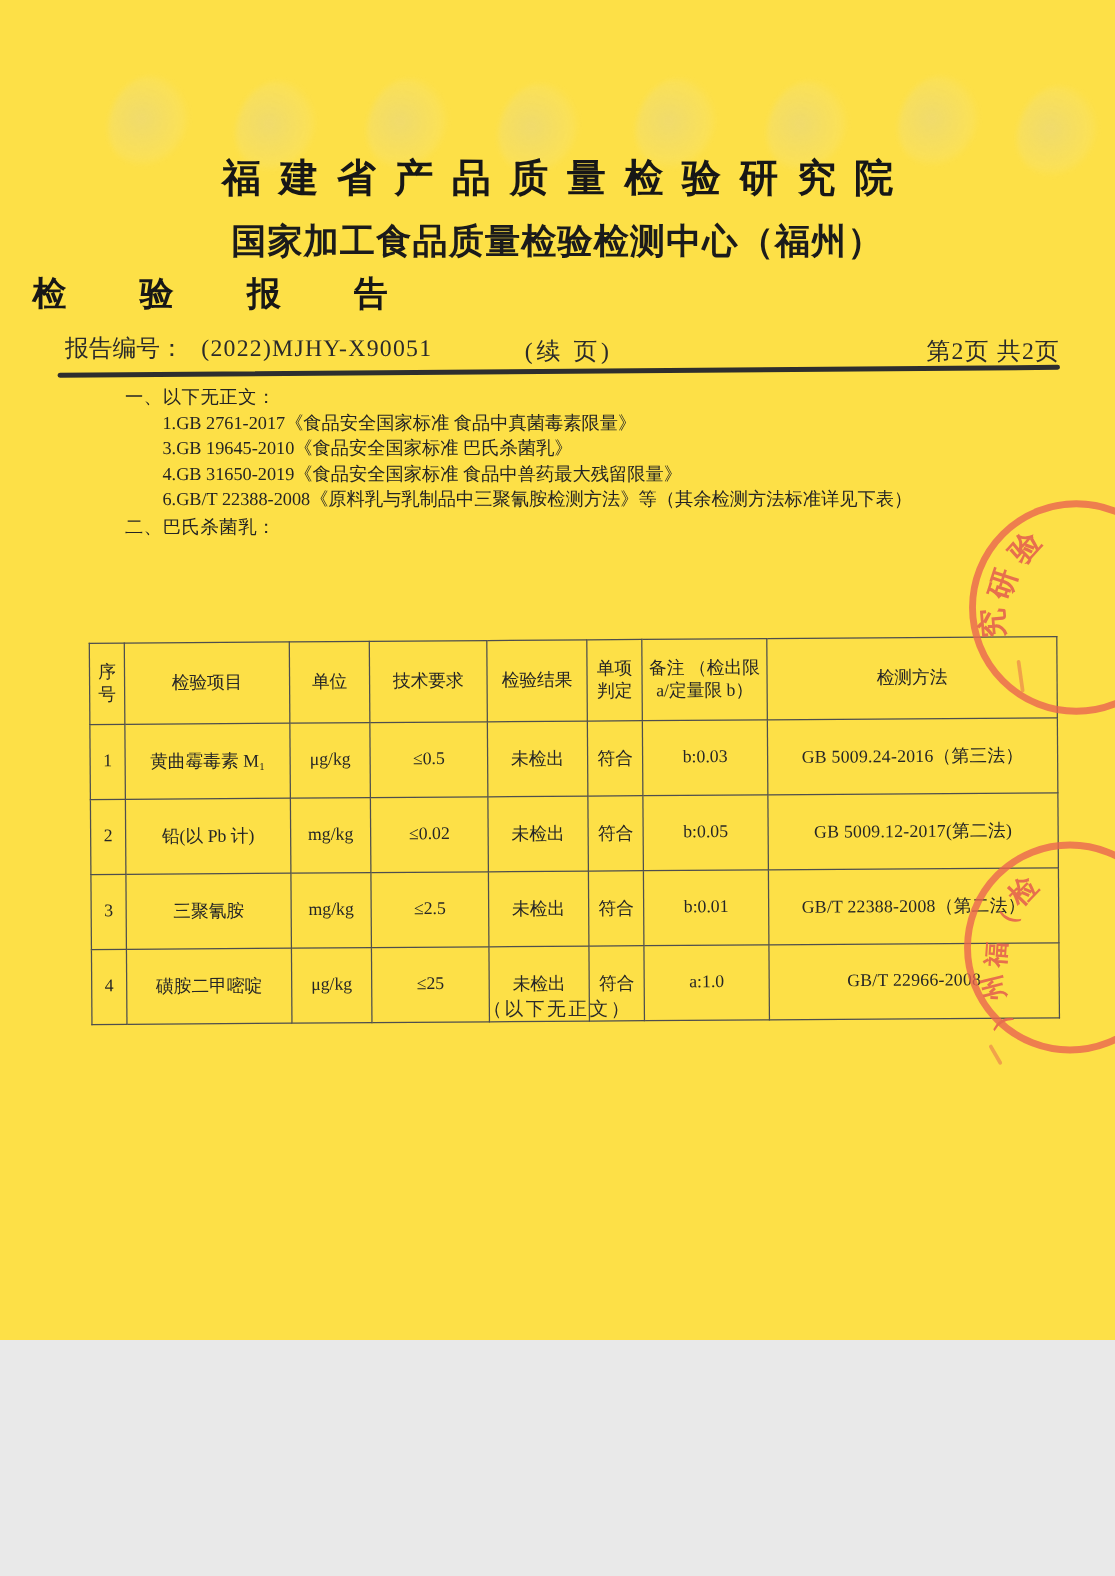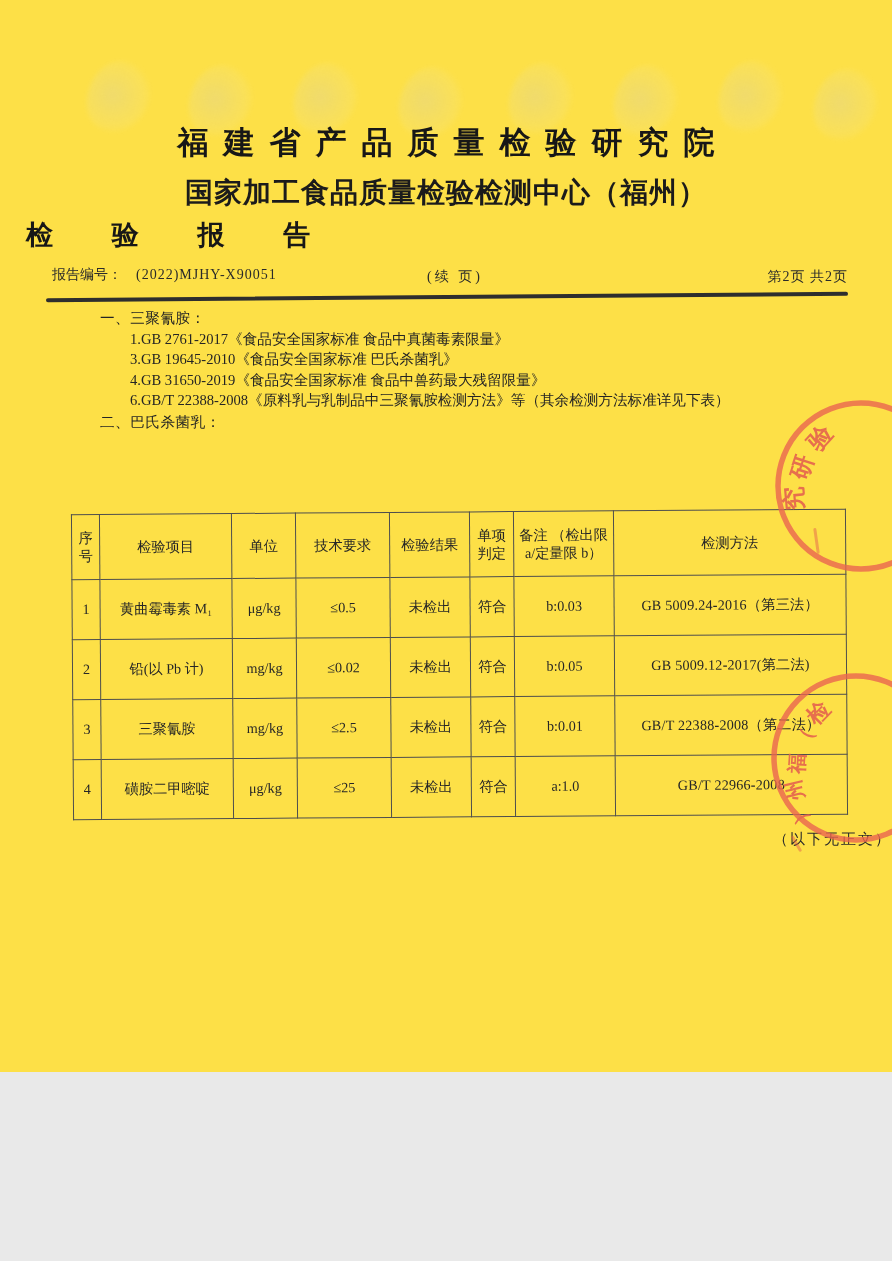--- a/index.html
+++ b/index.html
@@ -31,21 +31,21 @@
     position:absolute;top:174px;left:0;width:100%;
     text-align:center;font-size:28px;font-weight:700;
     letter-spacing:1px;color:#1b1b1b;
   }
   .report-title{
     position:absolute;top:217px;left:0;width:100%;
     text-align:left;font-size:27px;font-weight:700;
     letter-spacing:26px;text-indent:26px;color:#171717;
   }
   
-  .info-row{position:absolute;top:266px;left:0;width:100%;height:24px;font-size:14px;color:#2a2a2a;}
+  .info-row{position:absolute;top:266px;left:0;width:100%;height:24px;font-size:19px;color:#2a2a2a;}
   .report-no{position:absolute;left:52px;top:0;}
   .report-no .num{margin-left:14px;font-family:"Liberation Serif","DejaVu Serif",serif;letter-spacing:1px;}
   .continuation{position:absolute;left:455px;top:2px;transform:translateX(-50%);letter-spacing:3px;}
   .page-indicator{position:absolute;right:44px;top:2px;letter-spacing:1px;}
   .rule{
     position:absolute;top:295px;left:46px;width:802px;height:3.5px;
     background:#2e2e2e;transform:rotate(-0.45deg);border-radius:2px;
   }
   
   .basis{
@@ -64,21 +64,21 @@
     padding:2px 3px;font-weight:400;
     overflow:hidden;
   }
   table.results th{height:60px;line-height:18px;}
   table.results td{height:55px;}
   td.cell-item,th.col-item{text-align:left;padding-left:10px;}
   td.cell-method{text-align:left;padding-left:12px;letter-spacing:.2px;}
   th.col-item{text-align:center;}
   .footer-note{
     position:absolute;top:798px;left:0;width:892px;
-    text-align:right;font-size:15px;letter-spacing:2px;color:#2a2a2a;margin-top:32px;
+    text-align:center;font-size:15px;letter-spacing:2px;color:#2a2a2a;
   }
   .stamps{position:absolute;top:0;left:0;pointer-events:none;}
 </style>
 </head>
 <body>
 
 <div class="page">
 
   <div class="artifact" style="left:88px;top:60px;"></div>
   <div class="artifact" style="left:190px;top:64px;"></div>
@@ -96,21 +96,21 @@
   <div class="info-row">
     <span class="report-no">
       <span>报告编号：</span><span class="num">(2022)MJHY-X90051</span>
     </span>
     <span class="continuation">(续 页)</span>
     <span class="page-indicator">第2页 共2页</span>
   </div>
   <div class="rule"></div>
 
   <div class="basis">
-    <div class="heading">一、三聚氰胺：</div>
+    <div class="heading">一、以下无正文：</div>
     <div class="item">1.GB 2761-2017《食品安全国家标准 食品中真菌毒素限量》</div>
     <div class="item">3.GB 19645-2010《食品安全国家标准 巴氏杀菌乳》</div>
     <div class="item">4.GB 31650-2019《食品安全国家标准 食品中兽药最大残留限量》</div>
     <div class="item">6.GB/T 22388-2008《原料乳与乳制品中三聚氰胺检测方法》等（其余检测方法标准详见下表）</div>
     <div class="heading results-heading">二、巴氏杀菌乳：</div>
   </div>
 
   <div class="tbl-wrap">
     <table class="results">
       <colgroup>

